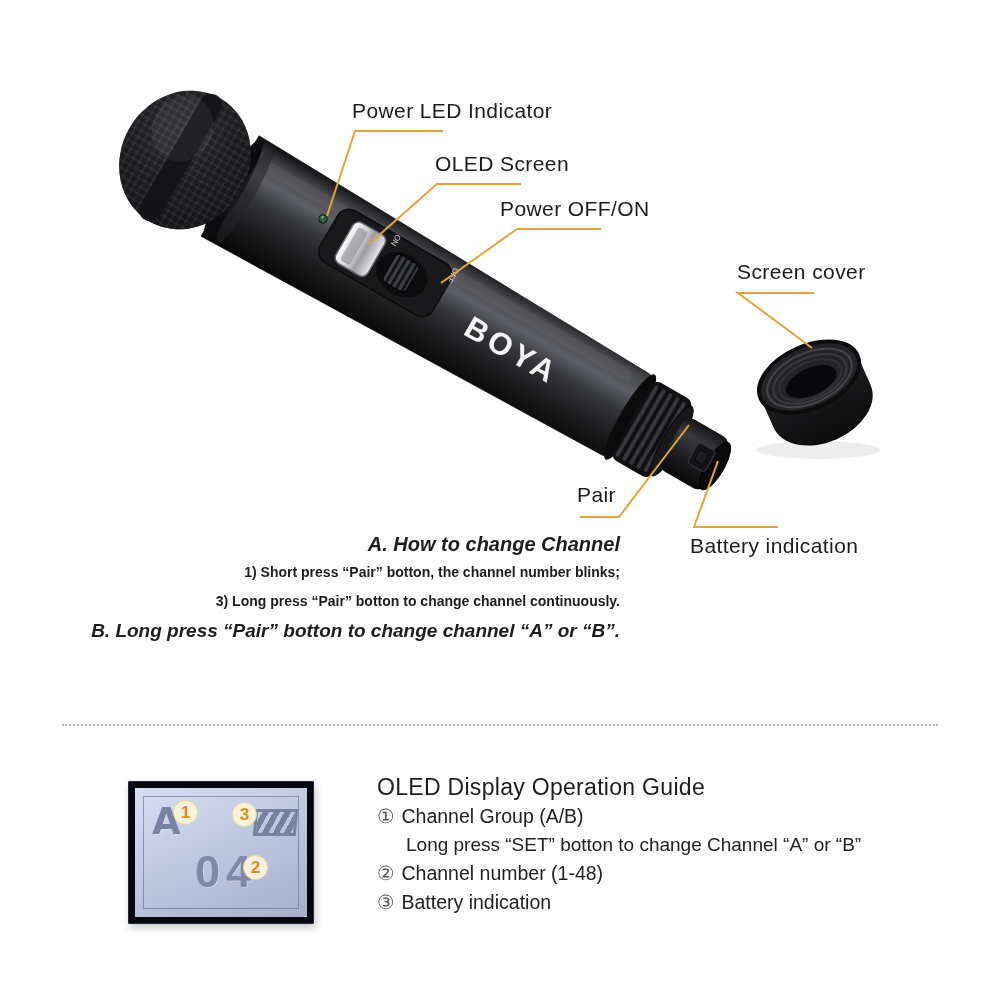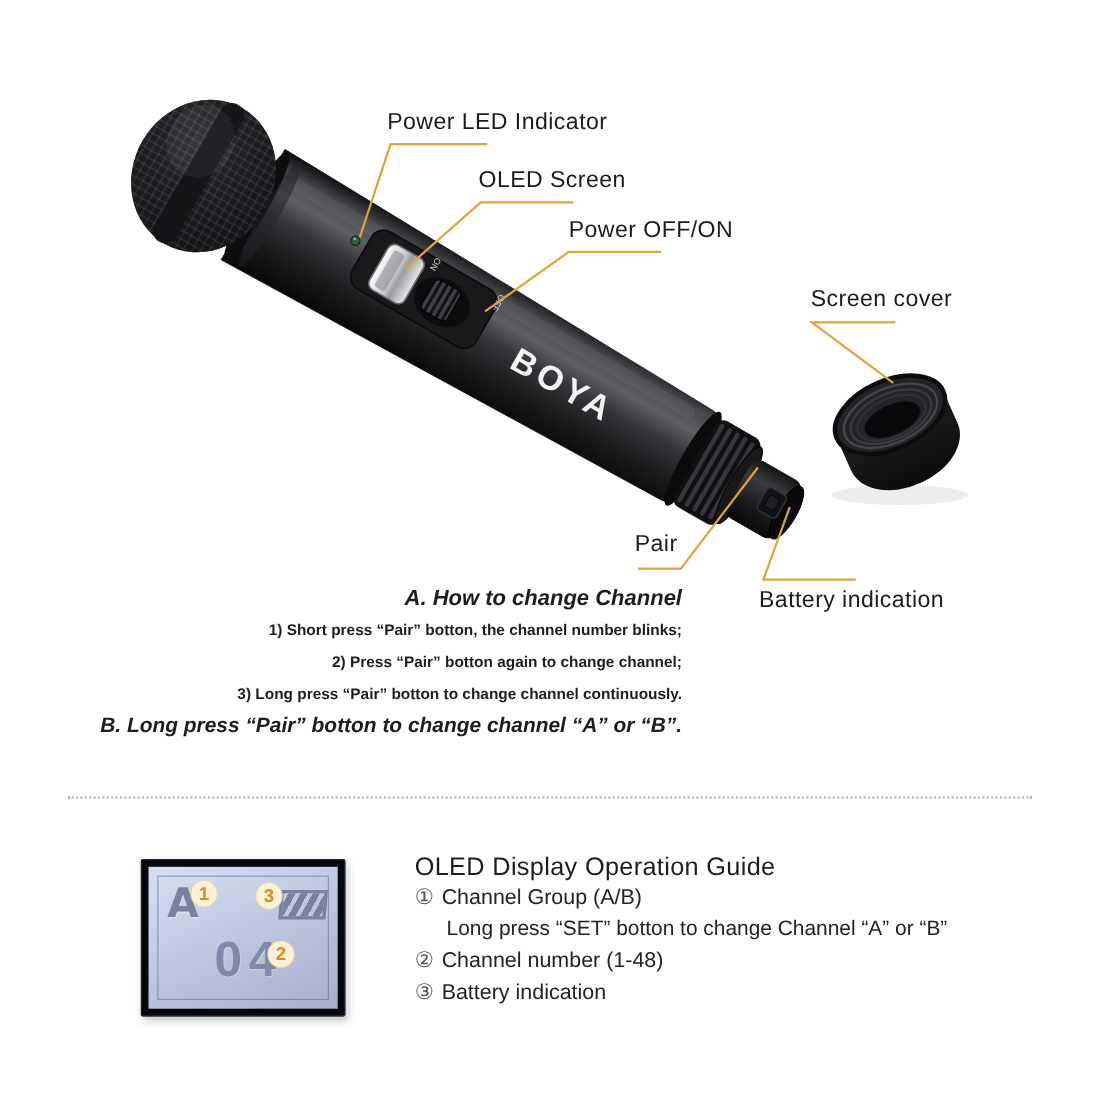--- a/index.html
+++ b/index.html
@@ -182,29 +182,28 @@
     <polyline points="521,184 437,184 369,244"></polyline>
     <polyline points="601,229 517,229 441,283"></polyline>
     <polyline points="814,293 738,293 812,348"></polyline>
     <polyline points="580,517 619,517 689,425"></polyline>
     <polyline points="778,527 694,527 718,461"></polyline>
   </g>
 </svg>
 
 <div class="label" style="left:352px; top:99px;">Power LED Indicator</div>
 <div class="label" style="left:435px; top:152px;">OLED Screen</div>
-<div class="label" style="left:517px; top:197px;">Power OFF/ON</div>
+<div class="label" style="left:500px; top:197px;">Power OFF/ON</div>
 <div class="label" style="left:737px; top:260px;">Screen cover</div>
 <div class="label" style="left:577px; top:483px;">Pair</div>
 <div class="label" style="left:690px; top:534px;">Battery indication</div>
 
 <div class="instructions">
   <div class="head-a">A. How to change Channel</div>
   <div class="step">1) Short press “Pair” botton, the channel number blinks;</div>
-  <div class="step">2) Press “Pair” botton again to change channel;</div>
   <div class="step">3) Long press “Pair” botton to change channel continuously.</div>
   <div class="head-b">B. Long press “Pair” botton to change channel “A” or “B”.</div>
 </div>
 
 <div class="divider"></div>
 
 <div class="oled-module">
   <div class="oled-screen">
     <div class="inner-frame"></div>
     <div class="glyph-group">A</div>

